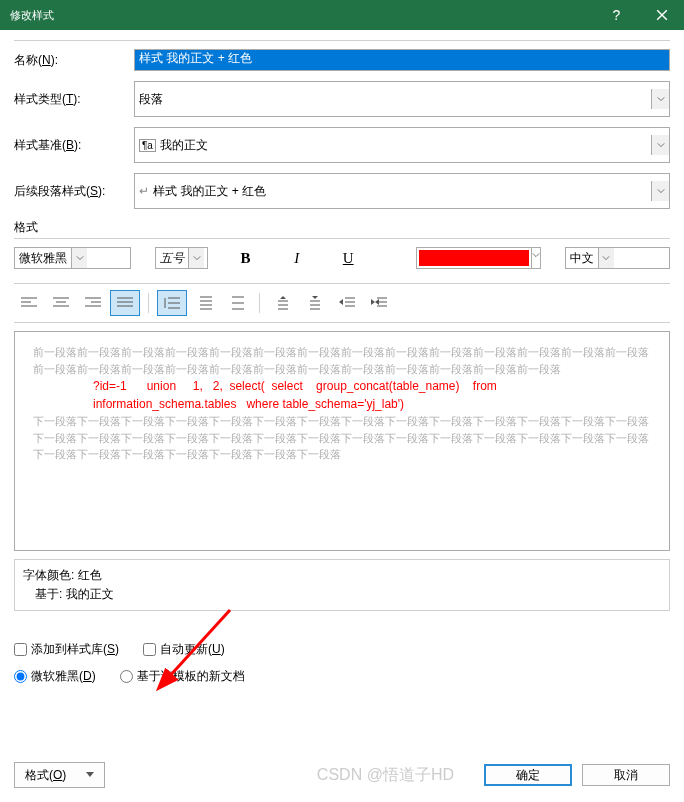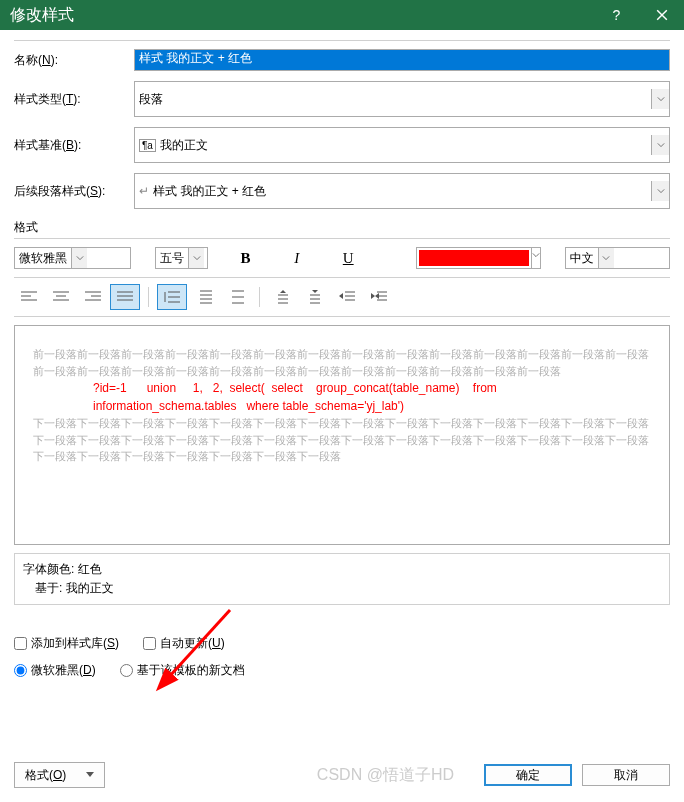--- a/index.html
+++ b/index.html
@@ -1,55 +1,55 @@
 <!DOCTYPE html>
 <html><head>
 <meta charset="utf-8">
 <style>
 * { box-sizing: border-box; margin: 0; padding: 0; font-family: "Microsoft YaHei", sans-serif; font-size: 12px; }
 body { background: #fff; width: 684px; height: 802px; overflow: hidden; position: relative; }
 
 .titlebar { background: #217346; color: #fff; height: 30px; display: flex; align-items: center; padding-left: 10px; }
-.titlebar .title { flex: 1; font-size: 16px; }
+.titlebar .title { flex: 1; font-size: 11px; }
 .titlebar .tbtn { width: 45px; height: 30px; display: flex; align-items: center; justify-content: center; color: #fff; font-size: 14px; }
 
 .content { padding: 10px 14px 0 14px; }
 .section-label { font-size: 12px; margin: 4px 0 2px 0; }
 .hr { border-bottom: 1px solid #d0d0d0; margin-bottom: 8px; }
 
 .form-row { display: flex; align-items: center; margin-bottom: 10px; }
 .form-row .lbl { width: 120px; }
 .form-row .lbl span.u { text-decoration: underline; }
 .txt-input { flex: 1; height: 22px; border: 1px solid #ababab; padding: 0 4px; background: #fff; }
 .txt-input.sel { background: #0078d7; color: #fff; }
 .combo { flex: 1; height: 36px; border: 1px solid #ababab; display: flex; align-items: center; background: #fff; }
 .combo .cval { flex: 1; padding: 0 4px; display: flex; align-items: center; gap: 4px; }
 .combo .dd { width: 18px; height: 20px; border-left: 1px solid #ababab; display: flex; align-items: center; justify-content: center; background: #f0f0f0; }
 .dd svg, .small-dd svg { width: 8px; height: 8px; }
 
-.fmt-row { display: flex; align-items: flex-start; gap: 24px; margin-bottom: 8px; }
+.fmt-row { display: flex; align-items: flex-start; gap: 24px; margin-bottom: 14px; }
 .small-combo { height: 22px; border: 1px solid #ababab; display: flex; align-items: center; background: #fff; }
 .small-combo .cval { padding: 0 4px; }
 .small-combo .small-dd { width: 16px; height: 20px; border-left: 1px solid #ababab; display: flex; align-items: center; justify-content: center; background: #f0f0f0; }
 .font-name { width: 120px; }
-.font-size { width: 54px; }
+.font-size { width: 54px; font-style: italic; }
 .btn-icon { width: 28px; height: 22px; display: flex; align-items: center; justify-content: center; border: 1px solid transparent; }
 .btn-icon.bold { font-family: "Times New Roman"; font-weight: bold; font-size: 15px; }
 .btn-icon.italic { font-family: "Times New Roman"; font-style: italic; font-size: 15px; }
 .btn-icon.underline { font-family: "Times New Roman"; text-decoration: underline; font-size: 15px; }
 .color-combo { width: 128px; height: 22px; border: 1px solid #ababab; display: flex; }
 .color-swatch { flex: 1; margin: 2px; background: #ff0000; }
 .lang-combo { width: 108px; }
 
 .toolbar2 { display: flex; align-items: center; gap: 2px; padding: 6px 0; border-top: 1px solid #d0d0d0; border-bottom: 1px solid #d0d0d0; margin-bottom: 8px; }
 .tb2-btn { width: 30px; height: 26px; display: flex; align-items: center; justify-content: center; border: 1px solid transparent; }
 .tb2-btn.active { background: #cde6f7; border: 1px solid #2a8dd4; }
 .tb2-sep { width: 1px; height: 20px; background: #d0d0d0; margin: 0 6px; }
 
-.preview { border: 1px solid #ababab; height: 220px; padding: 20px 18px; overflow: hidden; line-height: 1.5; }
+.preview { border: 1px solid #ababab; height: 220px; padding: 12px 18px; overflow: hidden; line-height: 1.5; }
 .preview .gray { color: #b0b0b0; font-size: 11px; word-break: break-all; }
 .preview .red { color: #ff0000; font-size: 11px; }
 
 .desc-box { border: 1px solid #d0d0d0; padding: 6px 8px; margin-top: 8px; font-size: 12px; line-height: 1.6; }
 
 .arrow-overlay { position: absolute; left: 120px; top: 600px; pointer-events: none; }
 
 .opts { margin-top: 30px; }
 .opt-row { display: flex; align-items: flex-end; gap: 24px; margin-bottom: 10px; }
 .chk, .rad { display: flex; align-items: center; gap: 4px; }

